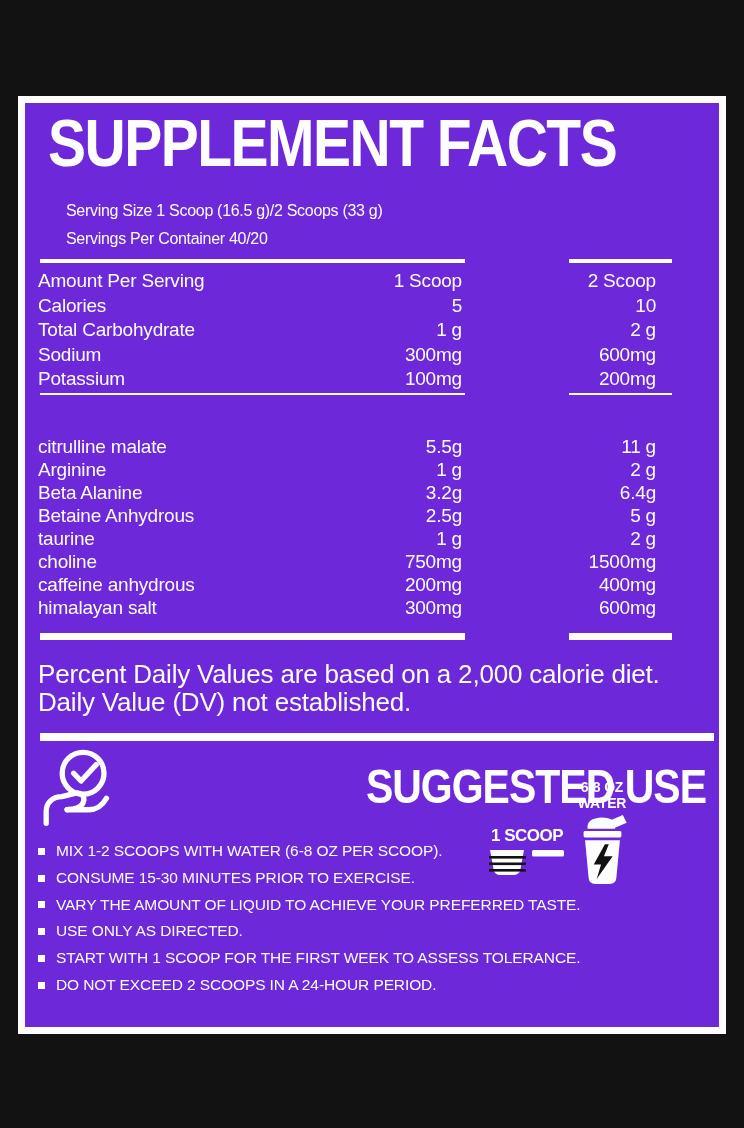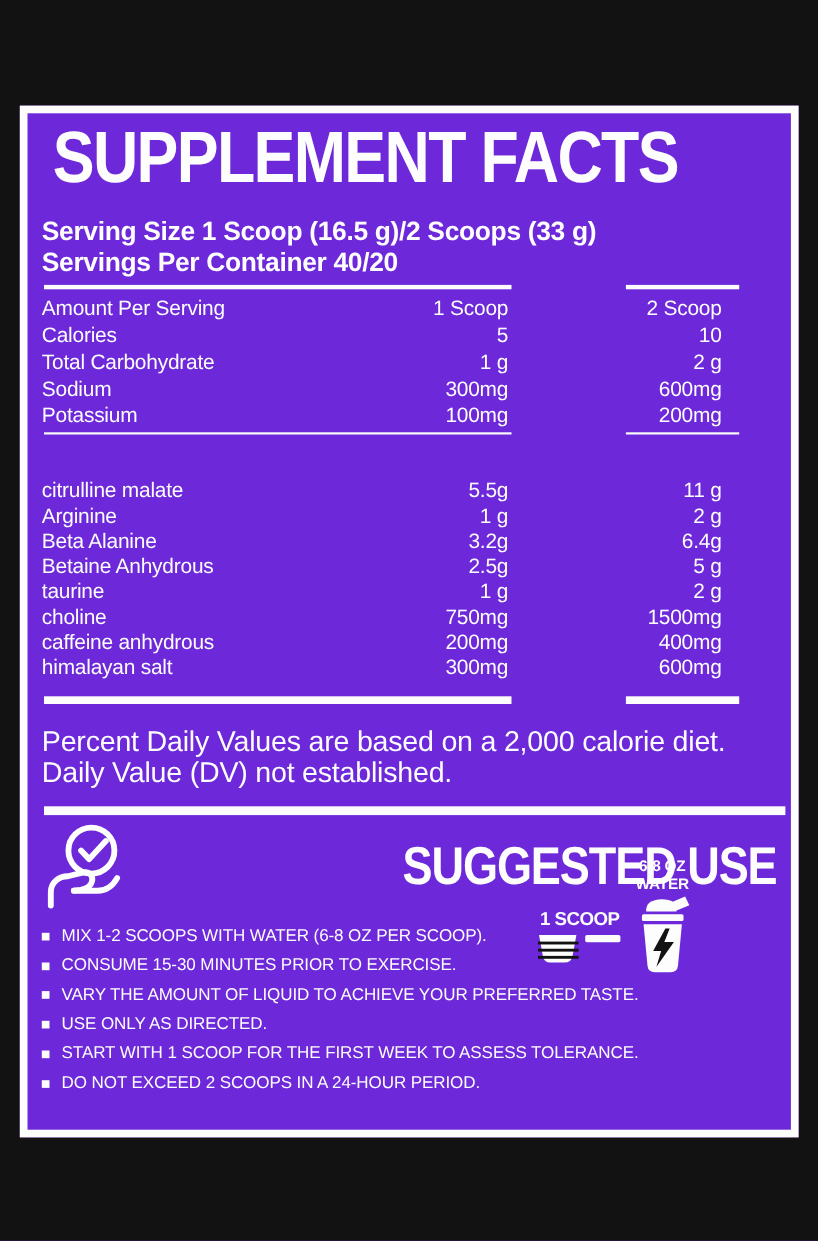--- a/index.html
+++ b/index.html
@@ -18,21 +18,21 @@
     border:7px solid #fdfdfd;
     background:#6d28d9;
     padding:0 13px;
   }
   .title {
     margin:4px 0 0 10px;
     font-size:57px; line-height:62px; height:64px;
     font-weight:700; letter-spacing:-1.5px; white-space:nowrap;
     transform:scaleY(1.16); transform-origin:left top;
   }
-  .serving { margin-top:26px; font-weight:700; font-size:24px; line-height:28px; letter-spacing:-0.3px; }
+  .serving { margin-top:26px; font-weight:400; font-size:16px; line-height:28px; letter-spacing:-0.3px;margin-left:28px; }
 
   .rule { display:flex; }
   .rule .seg-l { width:425px; margin-left:2px; background:#fdfdfd; }
   .rule .seg-r { width:103px; margin-left:104px; background:#fdfdfd; }
   .rule-top { height:4px; margin-top:6px; }
   .rule-mid { height:2px; margin-top:1px; }
   .rule-bot { height:7px; margin-top:14px; }
 
   .ftable { font-size:19px; letter-spacing:-0.2px; }
   .ftable .row { display:grid; grid-template-columns:1fr 120px 244px; }

